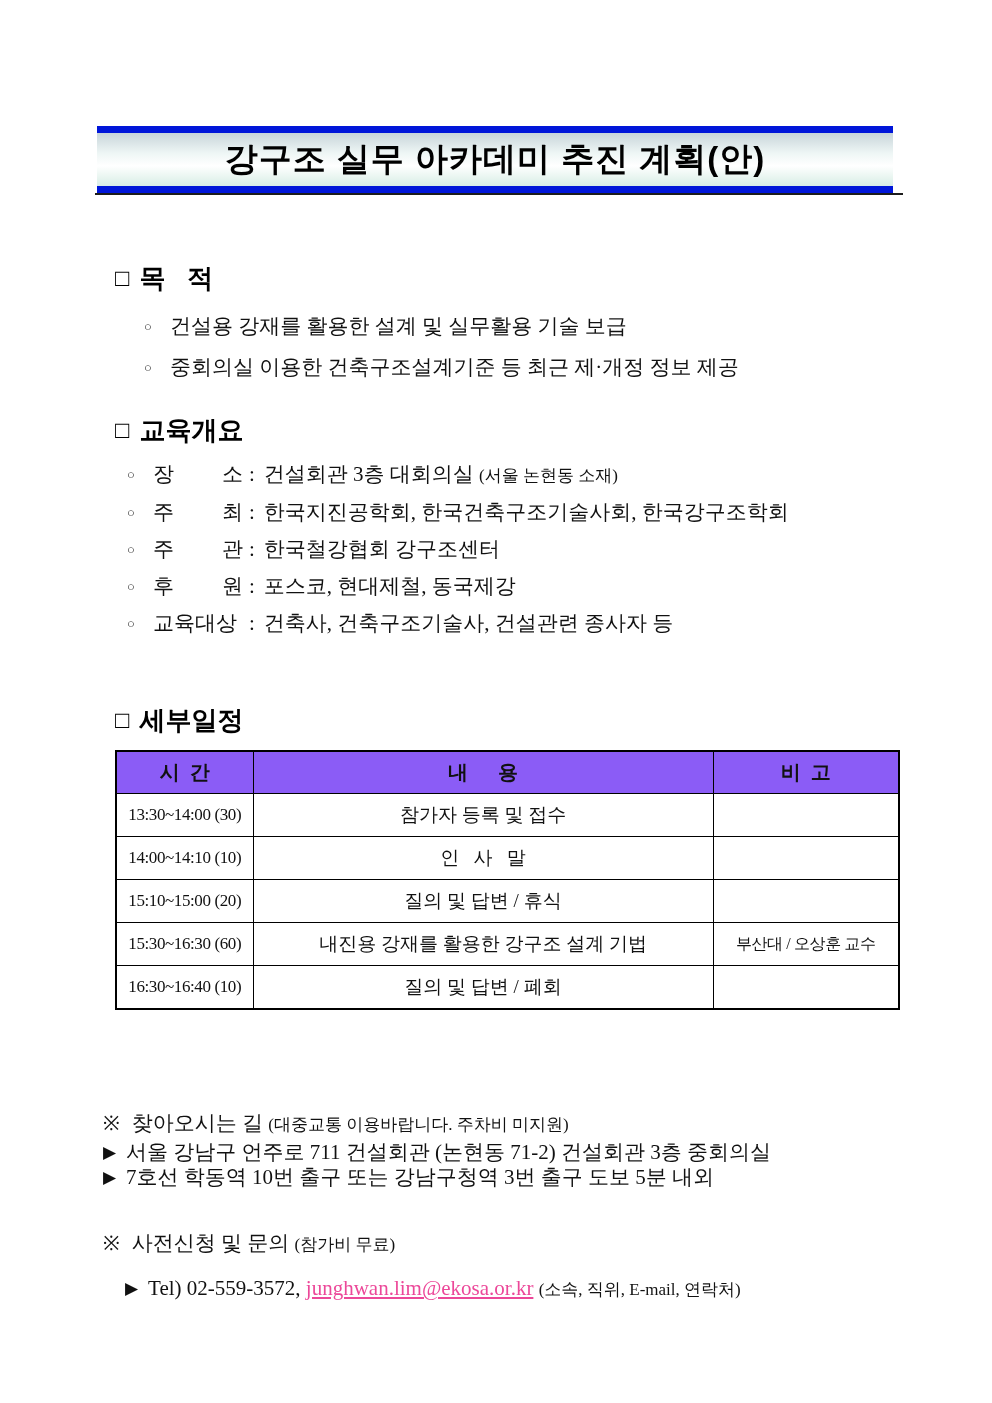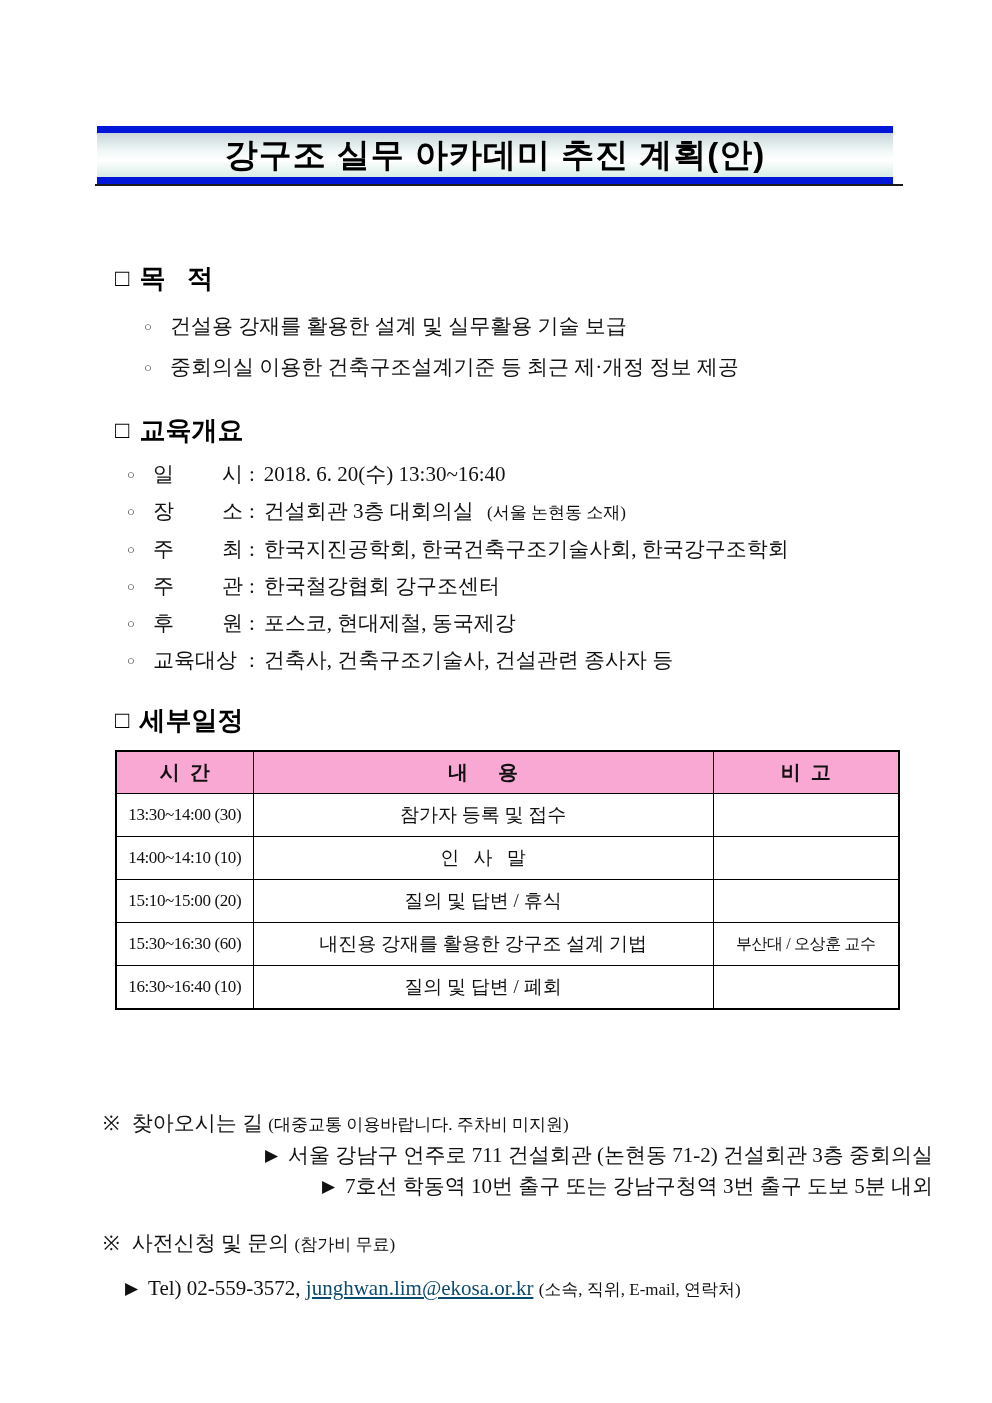--- a/index.html
+++ b/index.html
@@ -6,21 +6,21 @@
   body{
     width:992px;height:1403px;background:#ffffff;position:relative;overflow:hidden;
     font-family:"Liberation Serif","DejaVu Serif",serif;color:#111;
   }
   .pre{white-space:pre;text-align:right;}
 
   
   .banner{position:absolute;top:126px;left:97px;width:796px;}
   .banner .bar{height:7px;background:#0016d9;}
   .banner .body{
-    height:44px;display:flex;align-items:center;justify-content:center;
+    height:53px;display:flex;align-items:center;justify-content:center;
     background:linear-gradient(180deg,#c8d5da 0%,#eef6f5 38%,#ffffff 62%,#e8f5f0 84%,#d8ece6 100%);
   }
   .banner .title{
     font-family:"Liberation Sans","DejaVu Sans",sans-serif;
     font-weight:bold;font-size:33px;letter-spacing:1px;color:#000;
   }
   .banner .underline{position:absolute;left:-2px;right:-10px;bottom:-2px;height:2px;background:#1c1c1c;}
 
   
   .section{position:absolute;left:115px;width:790px;}
@@ -37,48 +37,48 @@
   
   #purpose{top:262px;}
   #purpose ul{margin-top:12px;margin-left:29px;}
 
   
   #overview{top:414px;}
   #overview ul{margin-top:10px;margin-left:12px;}
   #overview .body-line{line-height:36px;}
   .ov-label{display:inline-block;width:90px;text-align:justify;text-align-last:justify;}
   .ov-sep{display:inline-block;margin:0 9px 0 6px;}
-  .small-note{font-size:17px;margin-left:8px;}
+  .small-note{font-size:17px;}
 
   
   #schedule{top:704px;}
   table.sched{
     border-collapse:collapse;table-layout:fixed;width:783px;margin-top:14px;
     border:2px solid #000;
   }
   table.sched th,table.sched td{border:1px solid #000;text-align:center;vertical-align:middle;padding:0 4px;overflow:hidden;}
-  table.sched th{background:#f9a8d4;height:41px;font-size:20px;font-weight:bold;white-space:pre;}
+  table.sched th{background:#8b5cf6;height:41px;font-size:20px;font-weight:bold;white-space:pre;}
   table.sched td{height:42px;}
   td.c-time{font-size:17px;letter-spacing:-0.4px;white-space:nowrap;}
   td.c-content{font-size:19px;white-space:pre;}
   td.c-note{font-size:16px;letter-spacing:-0.4px;white-space:nowrap;}
   col.w-time{width:137px;}col.w-content{width:460px;}col.w-note{width:186px;}
 
   
   .foot{position:absolute;left:103px;width:830px;}
   #directions{top:1108px;}
   #contact{top:1228px;}
   .foot-heading{font-size:21px;line-height:30px;white-space:nowrap;}
   .ref-mark{display:inline-block;margin-right:12px;font-size:20px;}
   .foot-note{font-size:17px;}
   .foot-items{margin:8px 0 0 22px;}
-  .foot-items .body-line{line-height:30px;text-align:right;}
+  .foot-items .body-line{line-height:24px;}
   .tri{display:inline-block;margin-right:10px;font-size:17px;vertical-align:1px;}
   .tel-line{margin:16px 0 0 22px;font-size:21px;white-space:nowrap;}
-  a.email{color:#0c4a6e;text-decoration:underline;margin-top:24px;}
+  a.email{color:#ec4899;text-decoration:underline;margin-top:24px;}
 </style>
 </head>
 <body>
 
 <div class="banner">
   <div class="bar"></div>
   <div class="body">
     <span class="title">강구조 실무 아카데미 추진 계획(안)</span>
   </div>
   <div class="bar"></div>
@@ -93,21 +93,20 @@
     <li class="body-line"><span class="obullet">○</span><span>건설용 강재를 활용한 설계 및 실무활용 기술 보급</span></li>
     <li class="body-line"><span class="obullet">○</span><span>중회의실 이용한 건축구조설계기준 등 최근 제·개정 정보 제공</span></li>
   </ul>
 </div>
 
 <div class="section" id="overview">
   <div class="sec-heading">
     <span class="sq-marker">□</span><span>교육개요</span>
   </div>
   <ul class="plain">
-    <li class="body-line"><span class="obullet">○</span><span class="ov-label">일 시</span><span class="ov-sep">:</span><span>2018. 6. 20(수) 13:30~16:40</span></li>
     <li class="body-line"><span class="obullet">○</span><span class="ov-label">장 소</span><span class="ov-sep">:</span><span>건설회관 3층 대회의실</span> <span class="small-note">(서울 논현동 소재)</span></li>
     <li class="body-line"><span class="obullet">○</span><span class="ov-label">주 최</span><span class="ov-sep">:</span><span>한국지진공학회, 한국건축구조기술사회, 한국강구조학회</span></li>
     <li class="body-line"><span class="obullet">○</span><span class="ov-label">주 관</span><span class="ov-sep">:</span><span>한국철강협회 강구조센터</span></li>
     <li class="body-line"><span class="obullet">○</span><span class="ov-label">후 원</span><span class="ov-sep">:</span><span>포스코, 현대제철, 동국제강</span></li>
     <li class="body-line"><span class="obullet">○</span><span class="ov-label">교육대상</span><span class="ov-sep">:</span><span>건축사, 건축구조기술사, 건설관련 종사자 등</span></li>
   </ul>
 </div>
 
 <div class="section" id="schedule">
   <div class="sec-heading">

